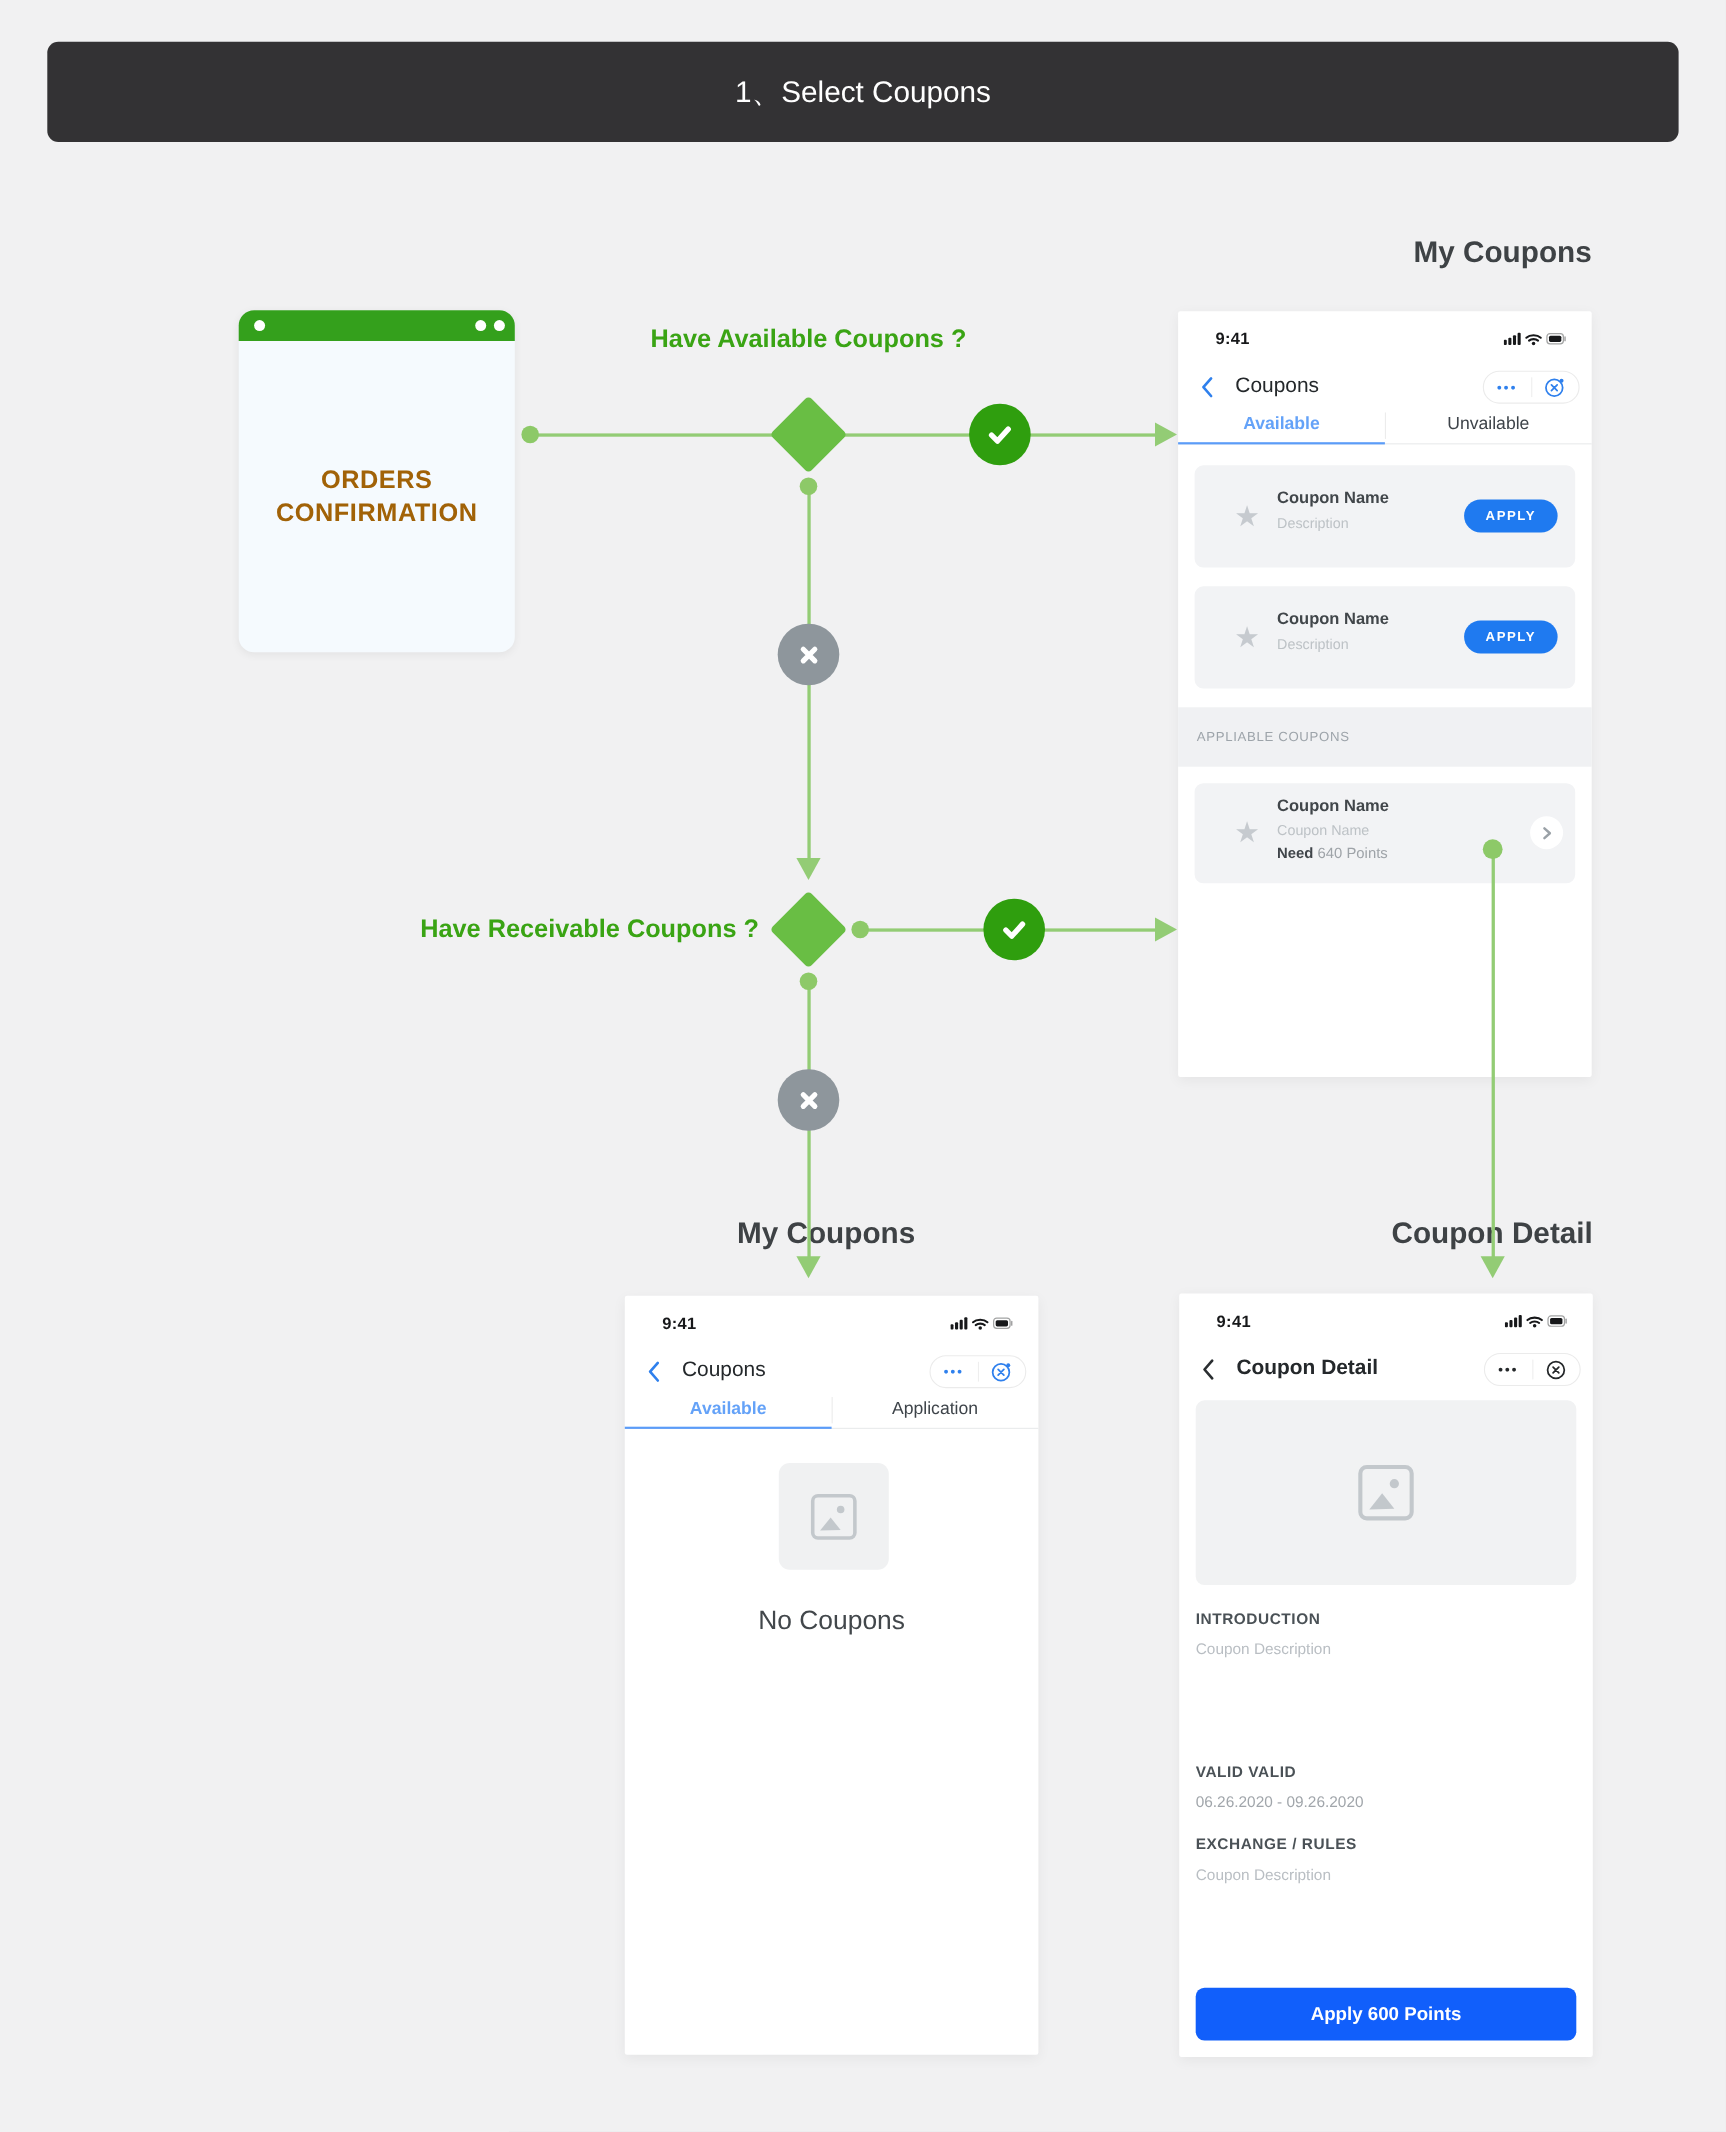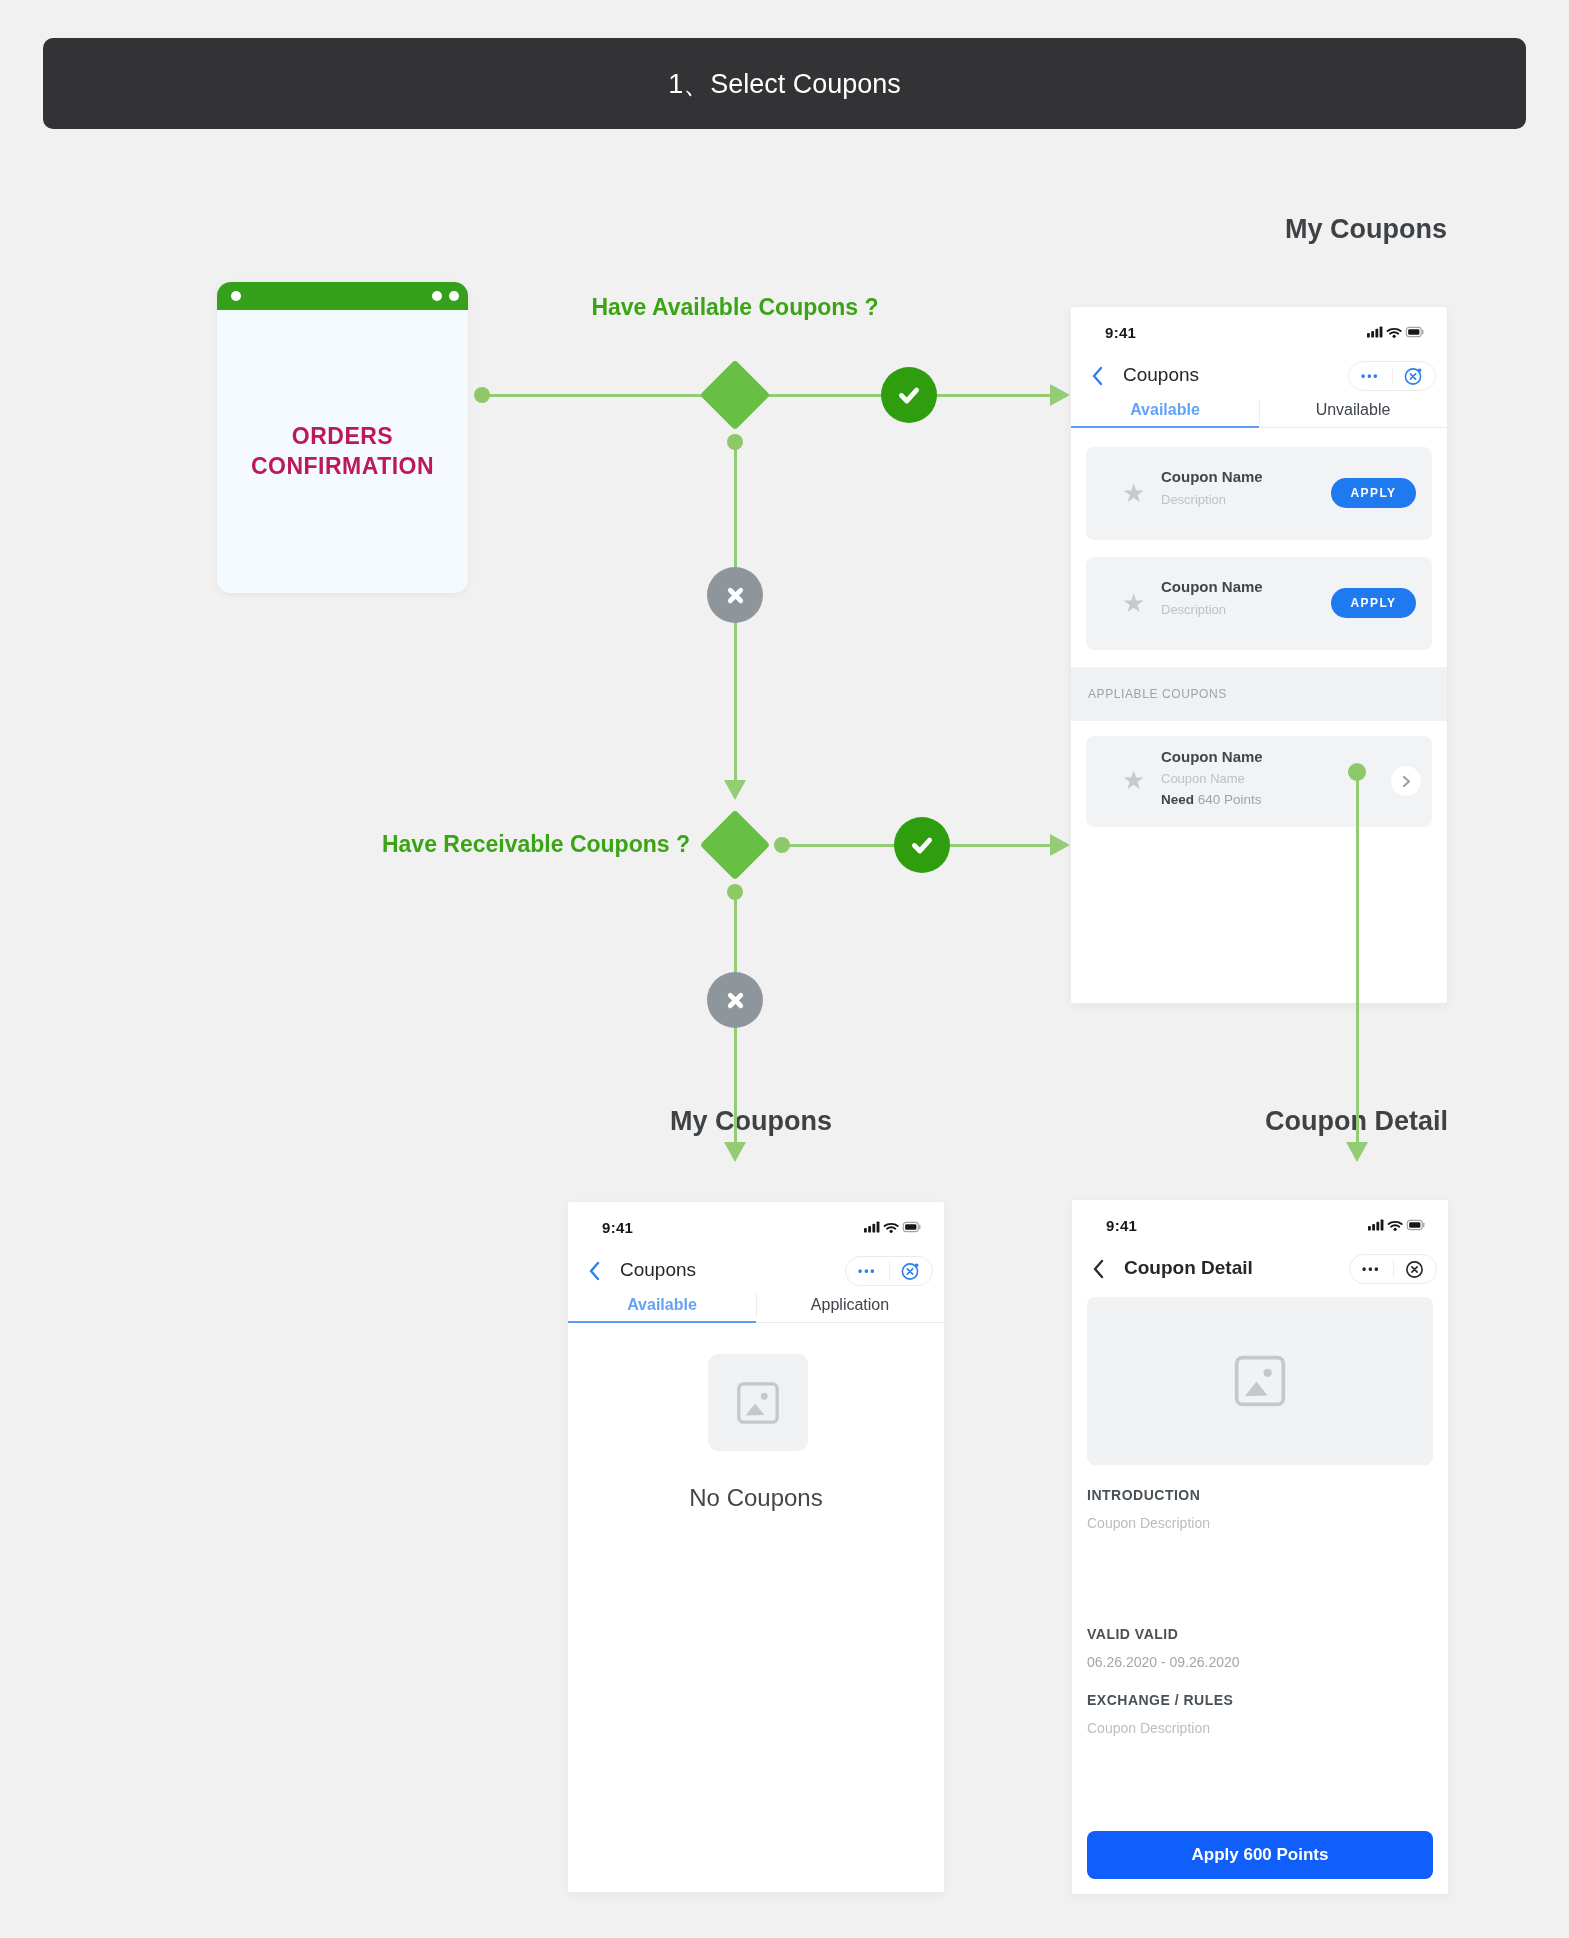--- a/index.html
+++ b/index.html
@@ -29,28 +29,28 @@
            border-right:11px solid transparent;border-top:20px solid #93cc75;z-index:4;}
   .qlabel{position:absolute;color:#3aa414;font-size:23px;font-weight:bold;z-index:4;}
 
   
   .win{position:absolute;left:217px;top:282px;width:251px;height:311px;border-radius:14px;
        background:#f5fafe;box-shadow:0 2px 8px rgba(0,0,0,.06);z-index:2;}
   .win-head{position:absolute;left:0;top:0;right:0;height:28px;background:#34a01c;
             border-radius:14px 14px 0 0;}
   .win-dot{position:absolute;width:10px;height:10px;border-radius:50%;background:#fff;top:9px;}
   .win-body{position:absolute;left:0;right:0;top:28px;bottom:0;display:flex;align-items:center;
-            justify-content:center;text-align:center;color:#be185d;font-weight:bold;font-size:23px;
+            justify-content:center;text-align:center;color:#a16207;font-weight:bold;font-size:23px;
             line-height:1.3;letter-spacing:.5px;}
 
   
   .section-title{position:absolute;font-size:27px;font-weight:bold;color:#3e4245;text-align:right;z-index:2;}
 
   
-  .phone{position:absolute;background:#fff;border-radius:2px;box-shadow:0 3px 12px rgba(0,0,0,.05);z-index:1;margin-top:24px;}
+  .phone{position:absolute;background:#fff;border-radius:2px;box-shadow:0 3px 12px rgba(0,0,0,.05);z-index:1;}
   .status{position:absolute;top:16px;left:34px;right:22px;height:20px;}
   .status .time{position:absolute;left:0;top:1px;font-size:15px;font-weight:bold;color:#17181a;letter-spacing:.3px;}
   .status svg{position:absolute;right:0;top:2px;}
   .nav{position:absolute;top:52px;left:0;right:0;height:34px;padding-left:43px;}
   .nav .back{position:absolute;left:20px;top:7px;}
   .nav .ntitle{position:absolute;left:52px;top:5px;font-size:19px;color:#24282b;}
   .capsule{position:absolute;right:11px;top:2px;width:88px;height:30px;border:1px solid #ebebeb;
            border-radius:16px;background:#fff;display:flex;align-items:center;box-sizing:border-box;}
   .capsule .dots{flex:1;text-align:center;font-size:12px;letter-spacing:2px;color:#2f80ed;font-weight:bold;}
   .capsule .cdiv{width:1px;height:18px;background:#eeeeee;}

